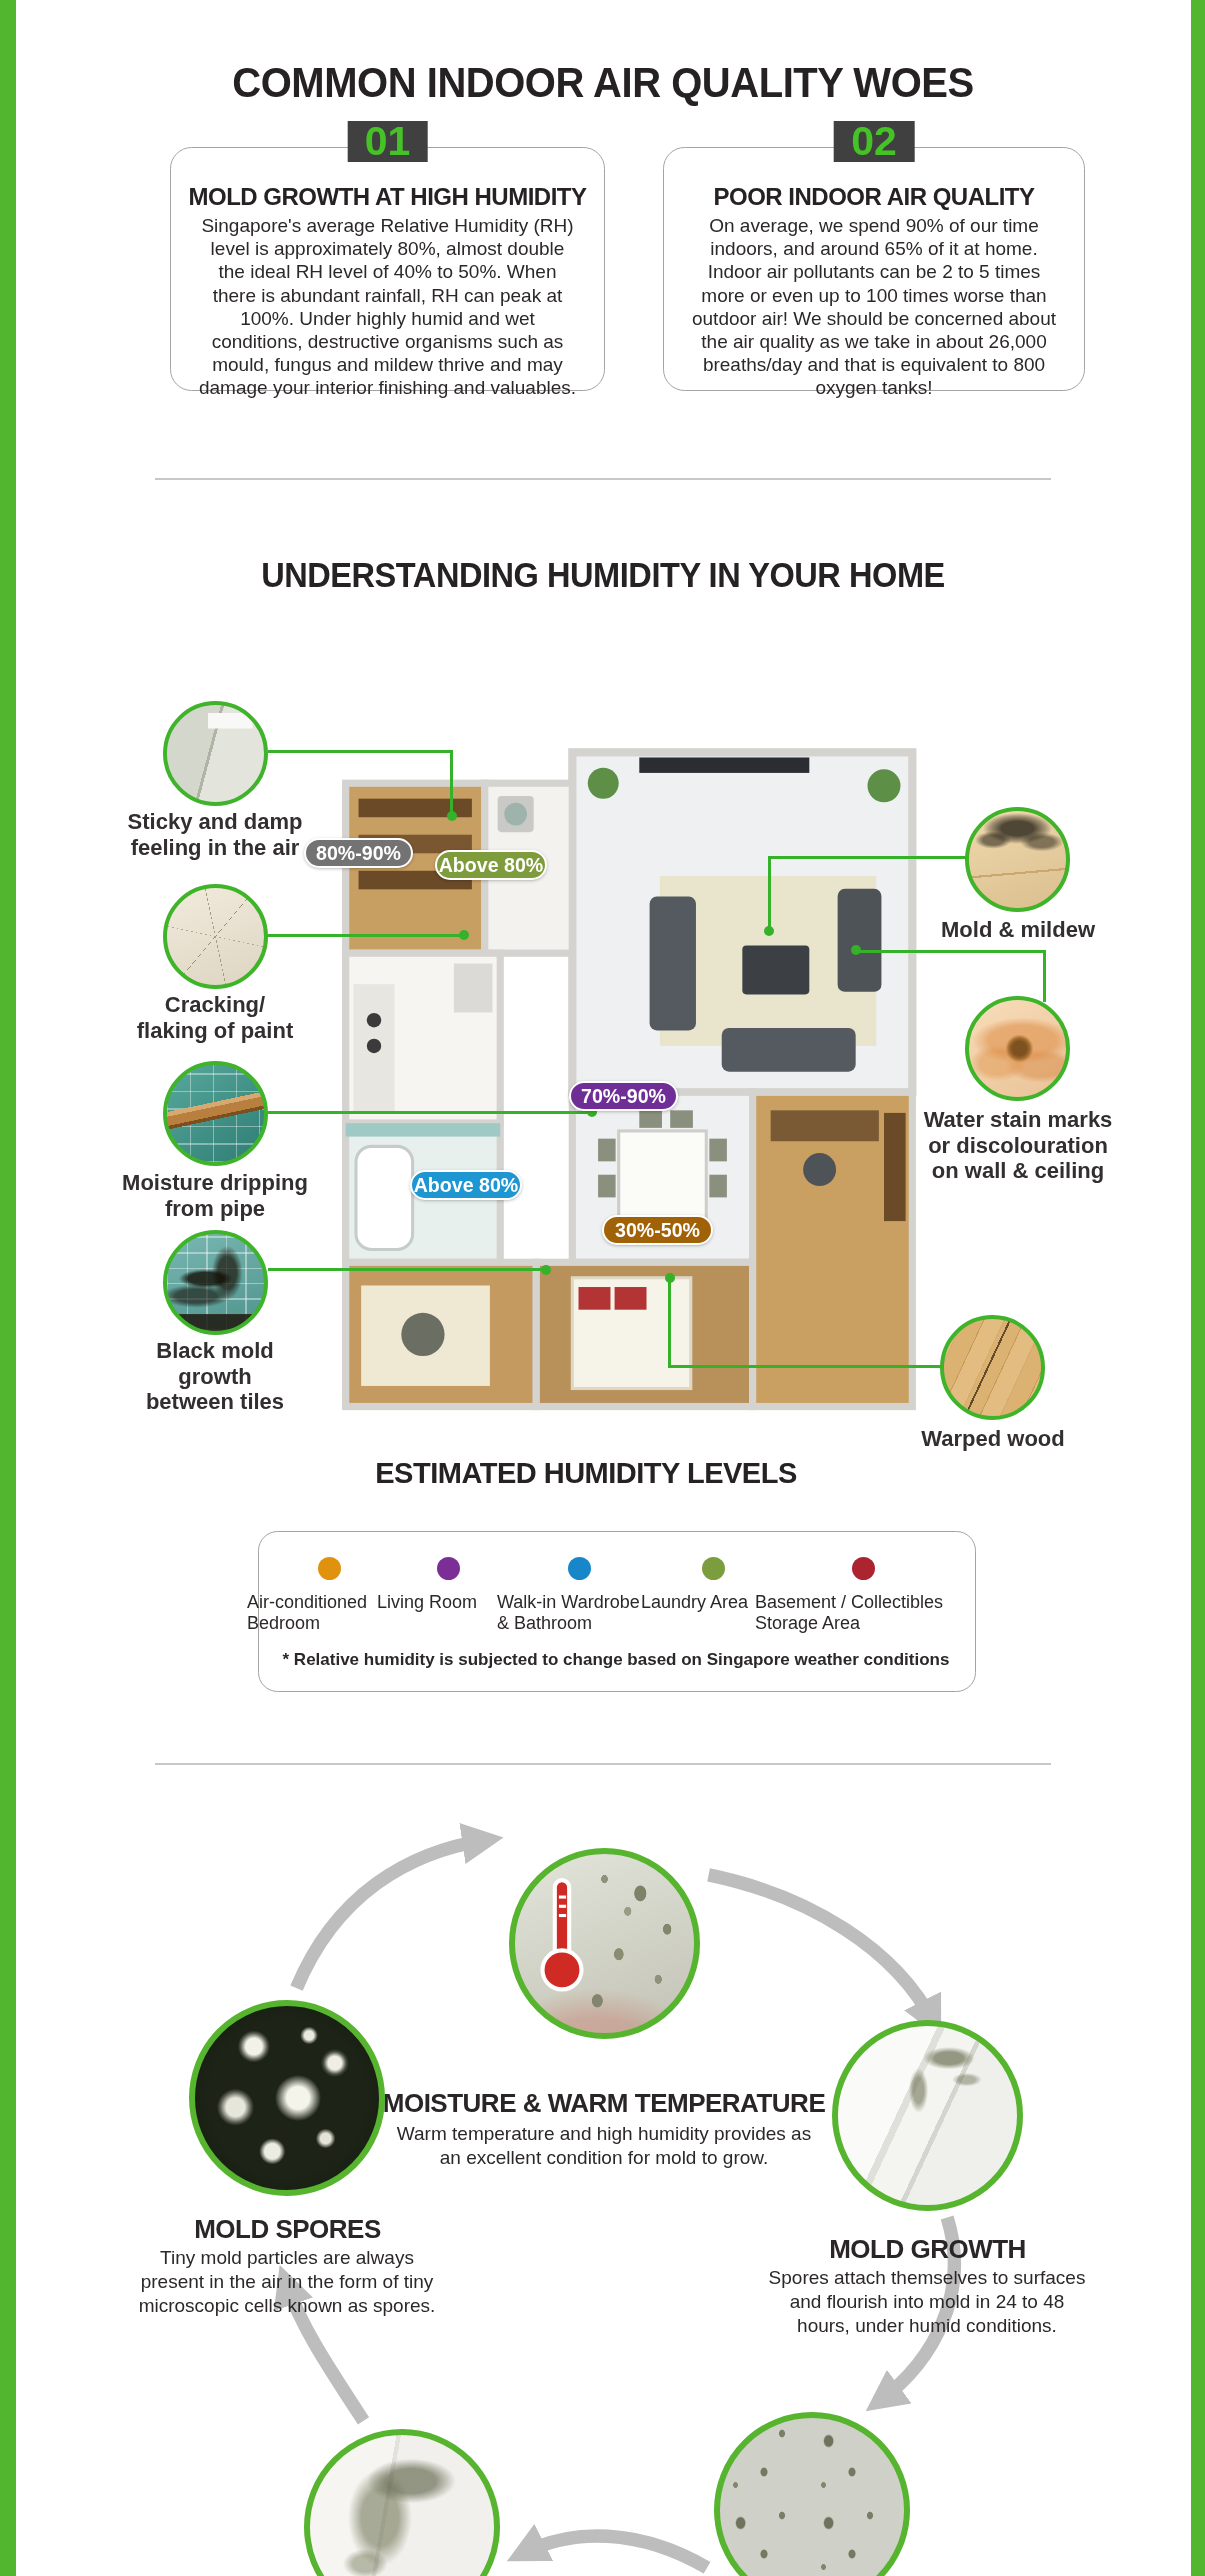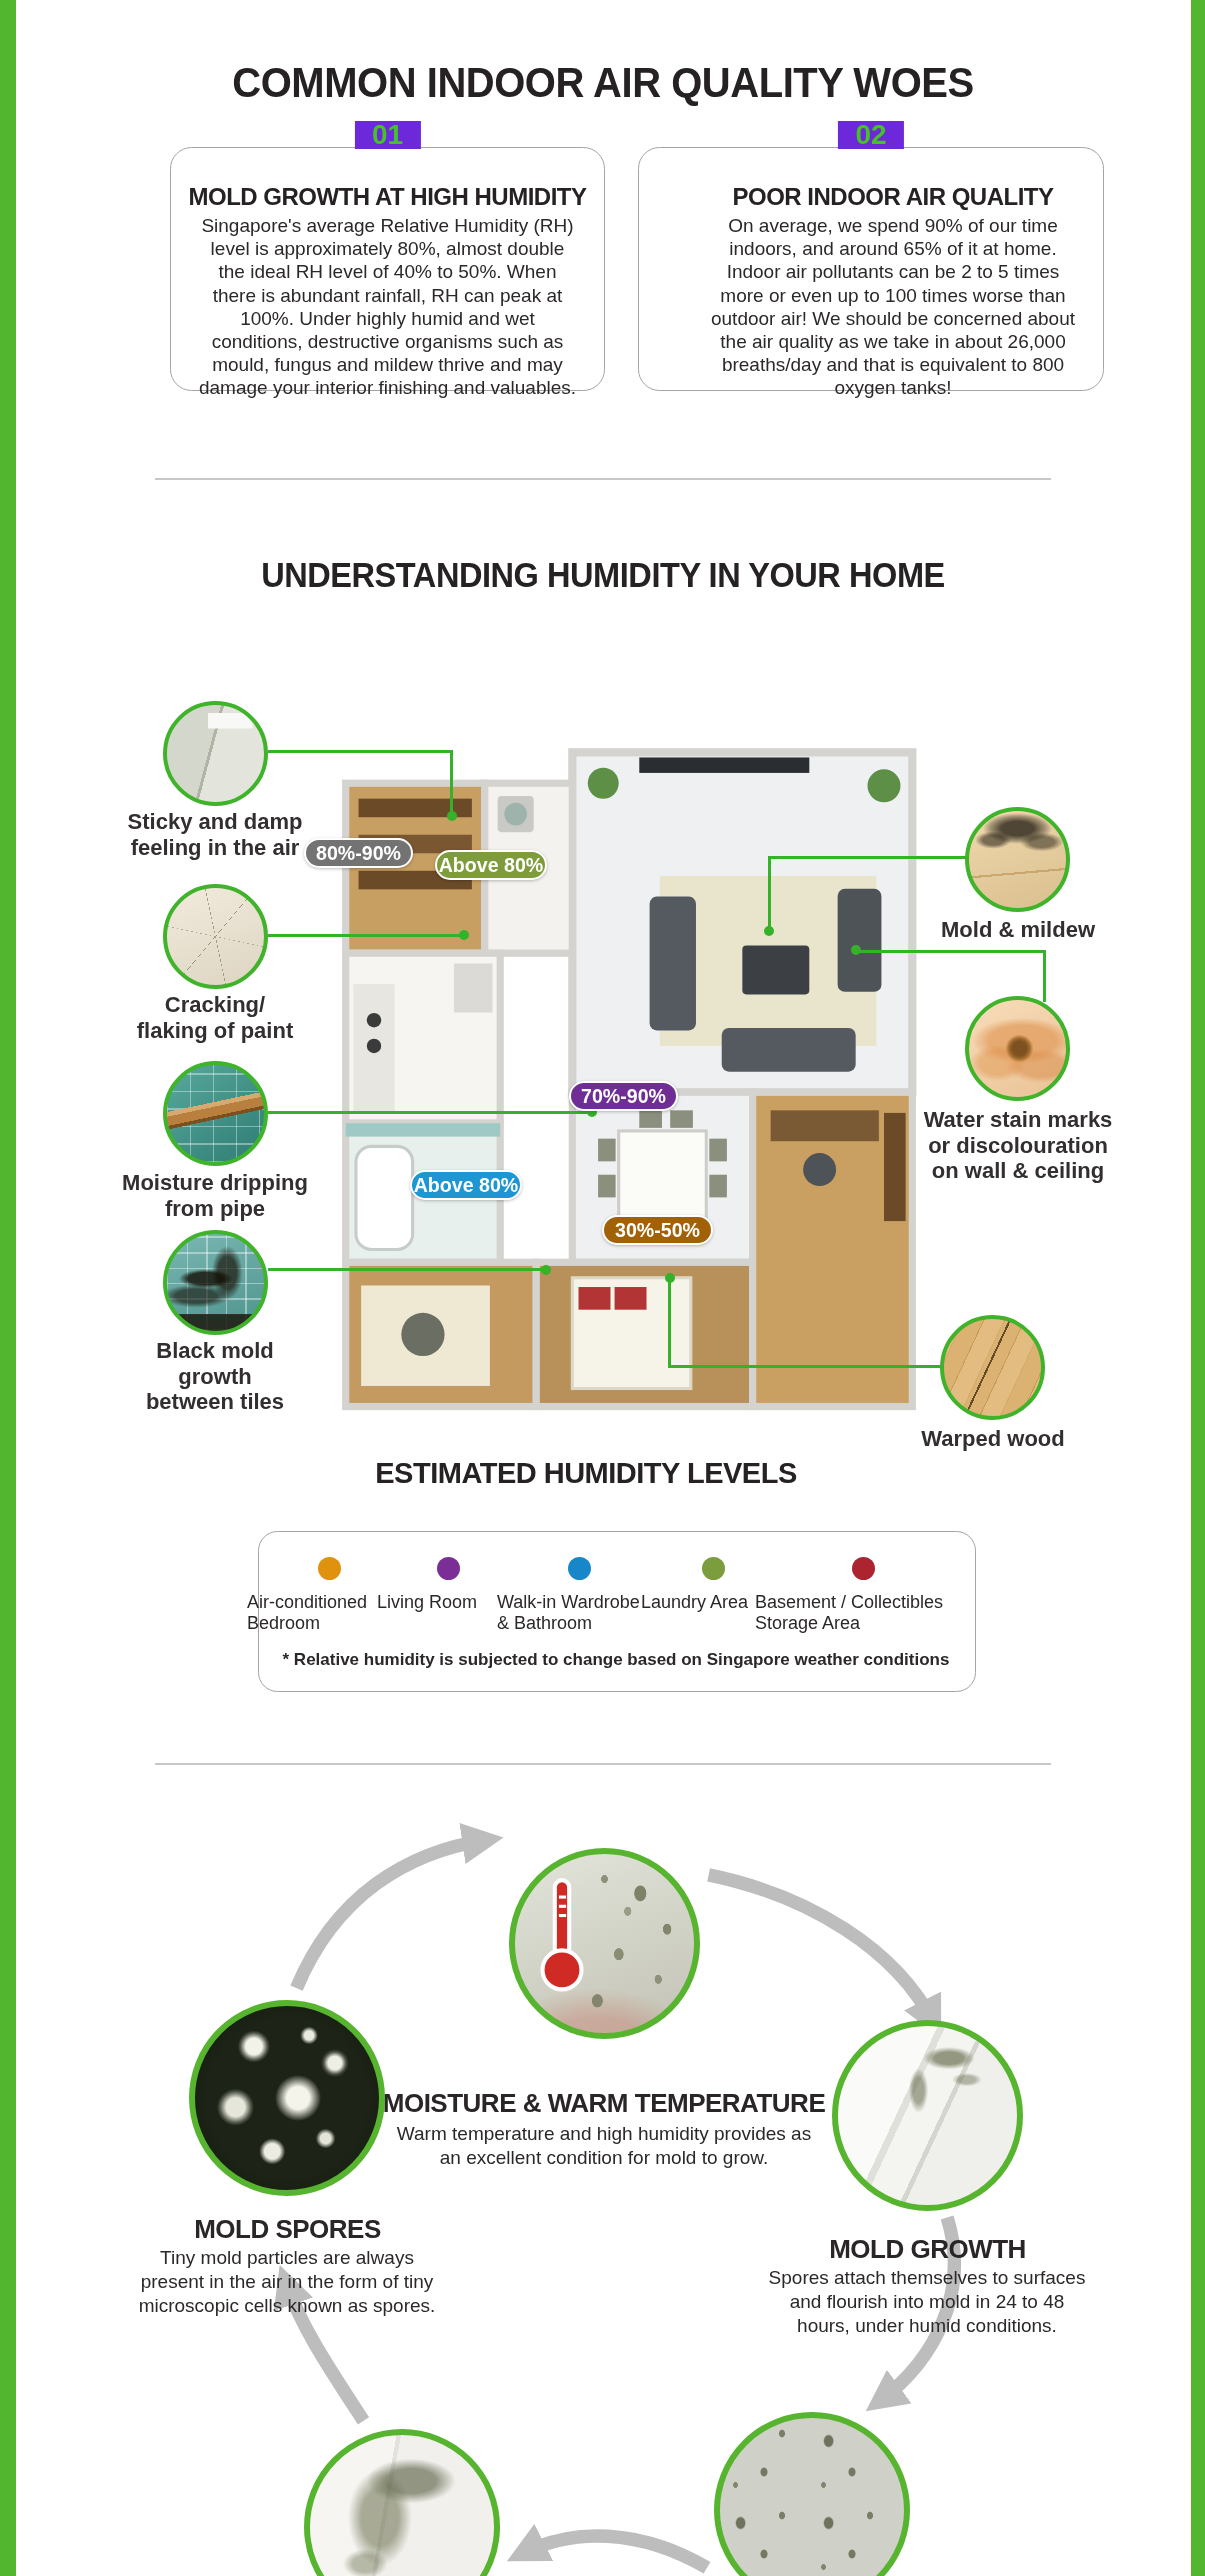--- a/index.html
+++ b/index.html
@@ -12,22 +12,22 @@
   
   .sidebar{position:absolute;top:0;width:15.5px;height:2799px;background:#52b62e;}
   .sidebar.left{left:0;} .sidebar.right{right:0;}
 
   
   .h1{left:0;width:1206px;top:58px;font-size:43px;font-weight:bold;letter-spacing:-0.5px;transform:scaleX(.93);}
   .h2{left:0;width:1206px;font-size:35px;font-weight:bold;letter-spacing:-0.5px;transform:scaleX(.93);}
 
   
   .woe-box{position:absolute;top:147px;height:242px;border:1.5px solid #a6a4a0;border-radius:21.6px;background:#fff;}
-  .woe-box .num{position:absolute;top:-27px;left:50%;transform:translateX(-50%);background:#6d28d9;padding:0 17.5px;
-    font-size:28px;font-weight:bold;color:#45c326;line-height:1;}
+  .woe-box .num{position:absolute;top:-27px;left:50%;transform:translateX(-50%);background:#404040;padding:0 17.5px;
+    font-size:41px;font-weight:bold;color:#45c326;line-height:1;}
   .woe-box h3{margin:35px 10.3px 3.1px;font-size:24px;font-weight:bold;text-align:center;letter-spacing:-0.5px;}
   .woe-box p{margin:3.1px 24px;font-size:19px;line-height:1.22;text-align:center;color:#2c2829;}
 
   .divider{position:absolute;left:155px;width:896px;height:1.5px;background:#c8c8c8;}
 
   .intro{left:88px;width:1030px;top:621px;font-size:19.6px;line-height:1.3;color:#2c2829;}
 
   
   .callout{position:absolute;border-radius:50%;border:4.6px solid #3fb32a;box-sizing:border-box;background:#eee;}
   .callout.big{width:105px;height:105px;}
@@ -138,21 +138,21 @@
   <div class="sidebar right"></div>
 
   <div class="abs ctr h1">COMMON INDOOR AIR QUALITY WOES</div>
 
   <div class="woe-box" style="left:170px;width:433px;">
     <div class="num">01</div>
     <h3>MOLD GROWTH AT HIGH HUMIDITY</h3>
     <p>Singapore's average Relative Humidity (RH) level is approximately 80%, almost double the ideal RH level of 40% to 50%. When there is abundant rainfall, RH can peak at 100%. Under highly humid and wet conditions, destructive organisms such as mould, fungus and mildew thrive and may damage your interior finishing and valuables.</p>
   </div>
 
-  <div class="woe-box" style="left:638px;width:420px;padding-left:44px;">
+  <div class="woe-box" style="left:663px;width:420px;">
     <div class="num">02</div>
     <h3>POOR INDOOR AIR QUALITY</h3>
     <p>On average, we spend 90% of our time indoors, and around 65% of it at home. Indoor air pollutants can be 2 to 5 times more or even up to 100 times worse than outdoor air! We should be concerned about the air quality as we take in about 26,000 breaths/day and that is equivalent to 800 oxygen tanks!</p>
   </div>
 
   <div class="divider" style="top:478px;"></div>
 
   <div class="abs ctr h2" style="top:555px;">UNDERSTANDING HUMIDITY IN YOUR HOME</div>
 
   <svg class="abs" style="left:330px;top:742px;" width="598" height="680" viewBox="0 0 1160 1320">

